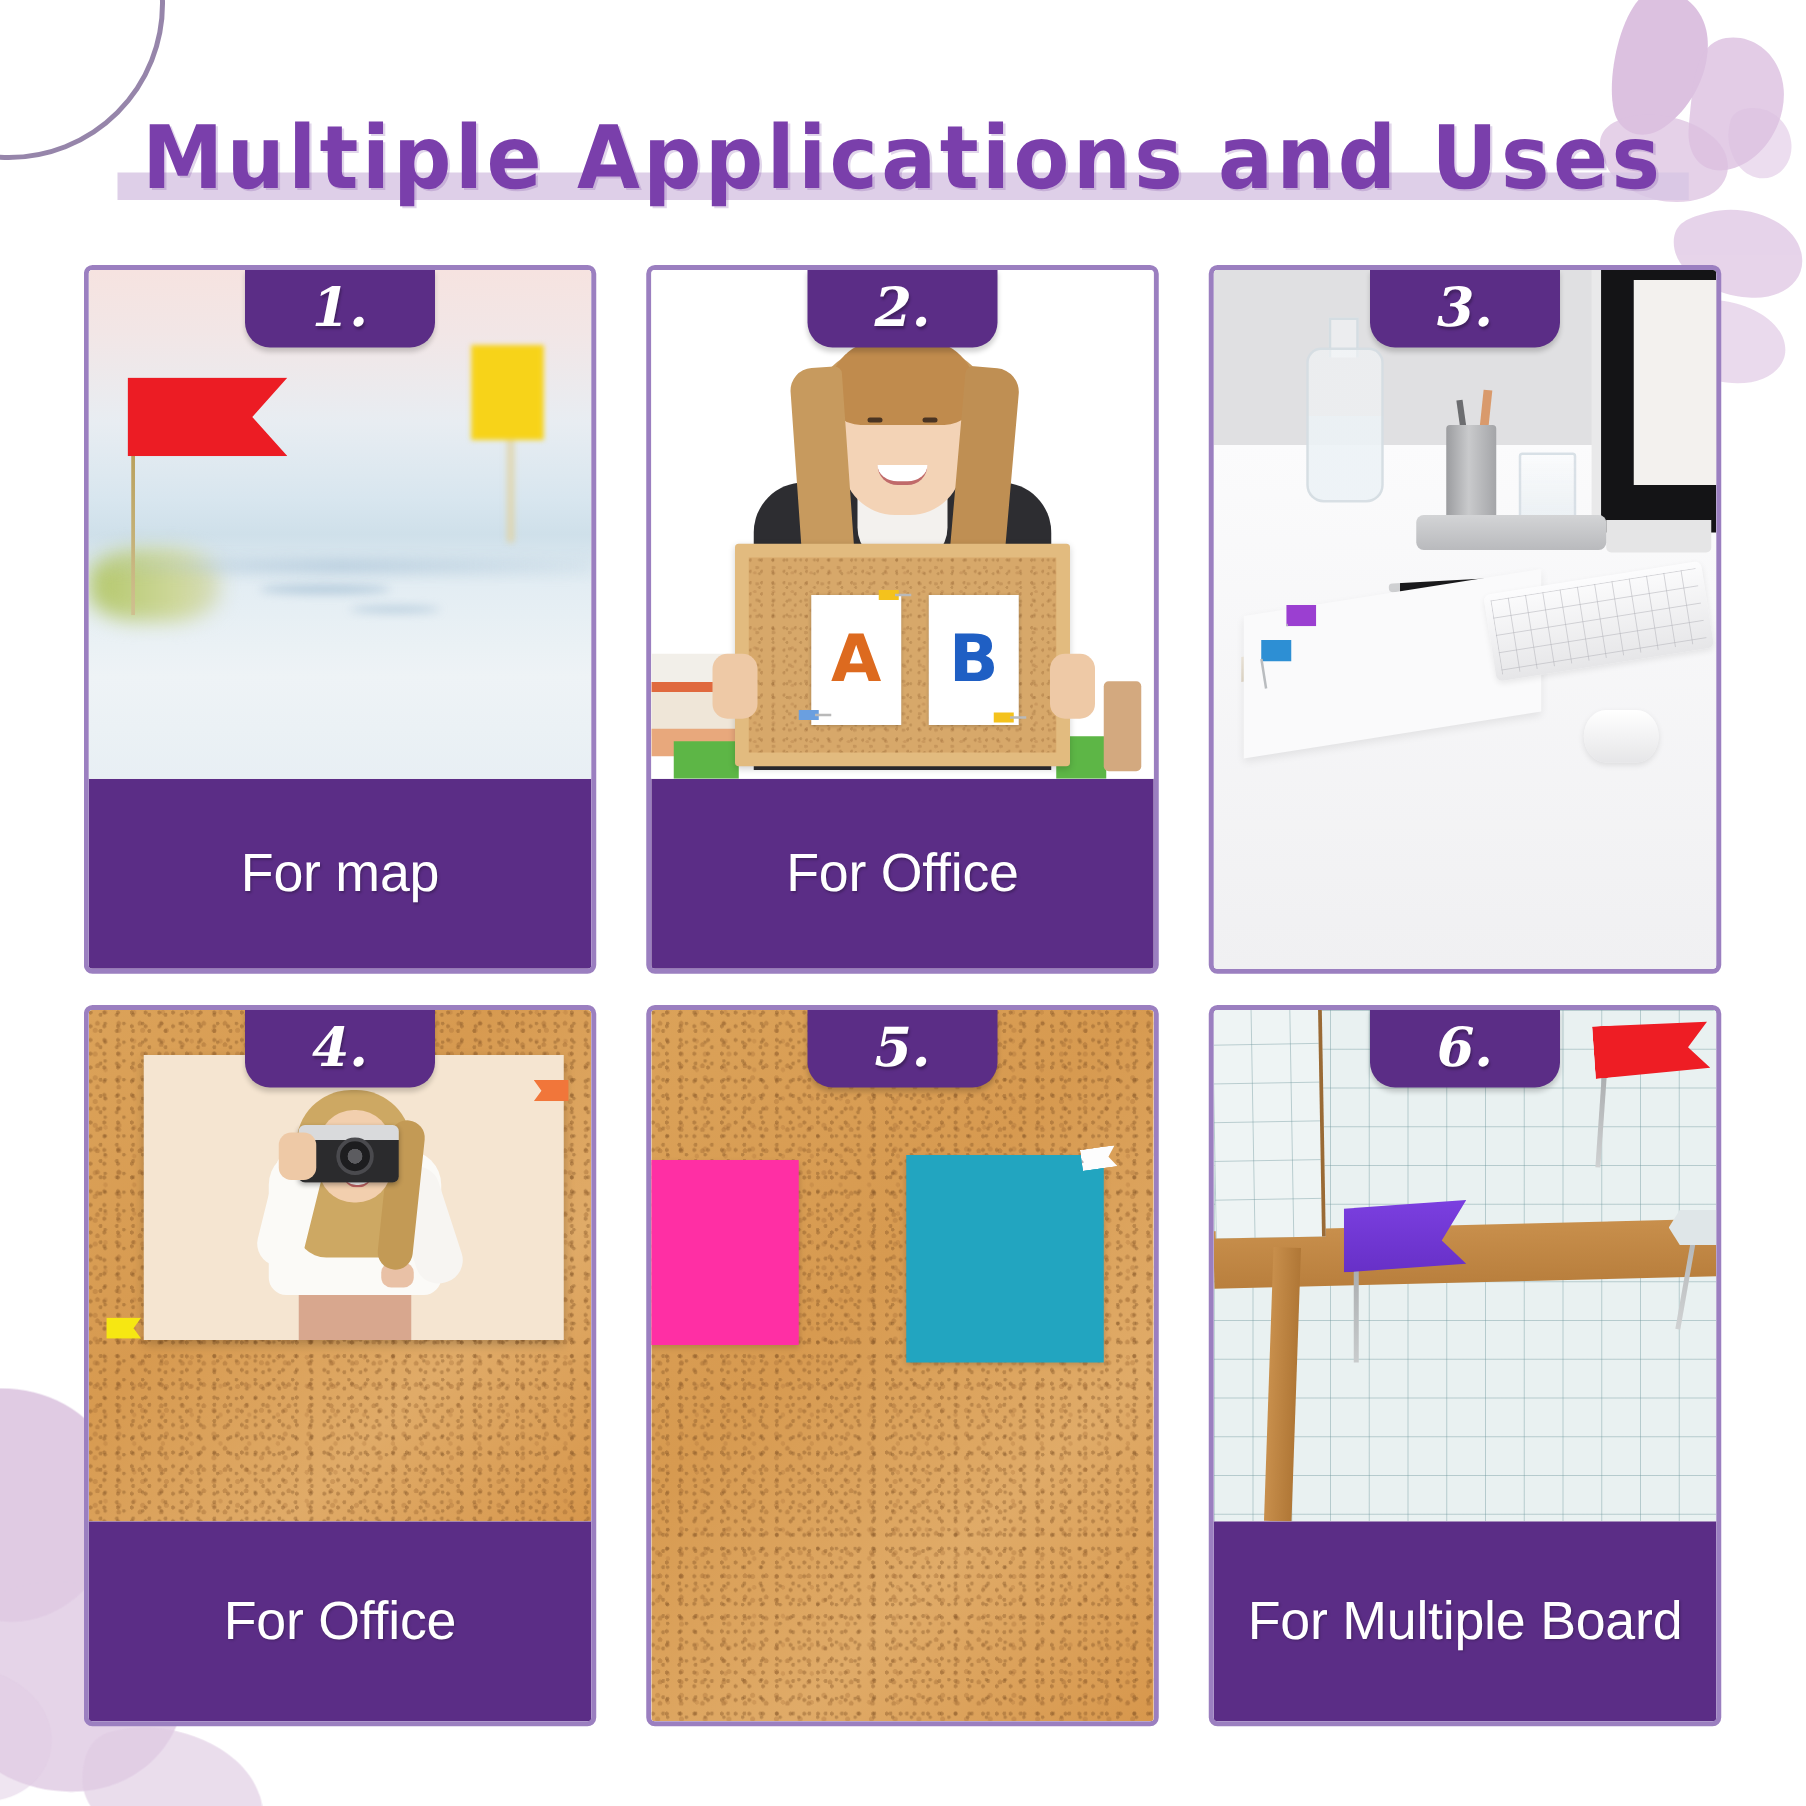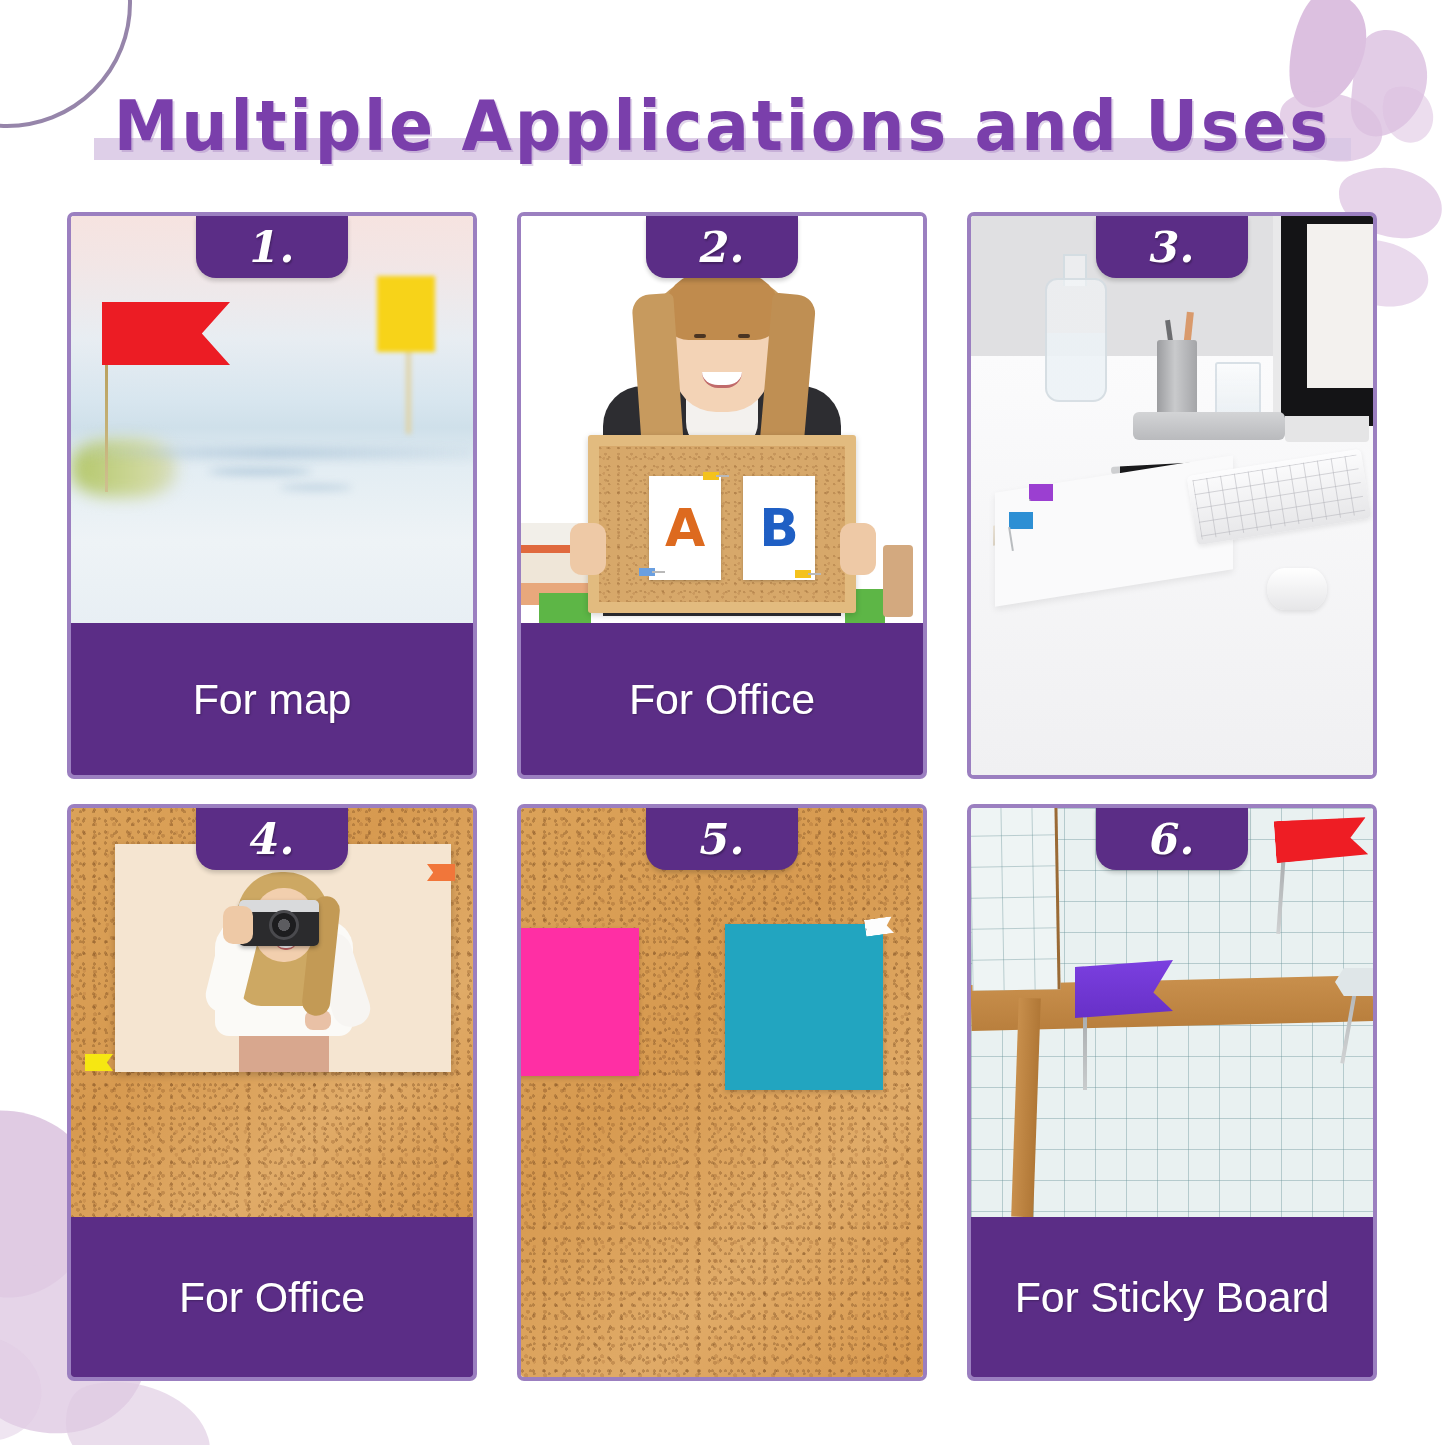--- a/index.html
+++ b/index.html
@@ -756,16 +756,16 @@
         <div class="mb-flag-red"></div>
         <div class="mb-needle-side"></div>
         <div class="mb-flag-side"></div>
         <div class="mb-needle-purple"></div>
         <div class="mb-flag-purple"></div>
       </div>
       <div class="badge">
         <span>6.</span>
       </div>
     </div>
-    <div class="card-footer">For Sticky Board</div>
+    <div class="card-footer">For Multiple Board</div>
   </div>
 
 </div>
 
 </body></html>

